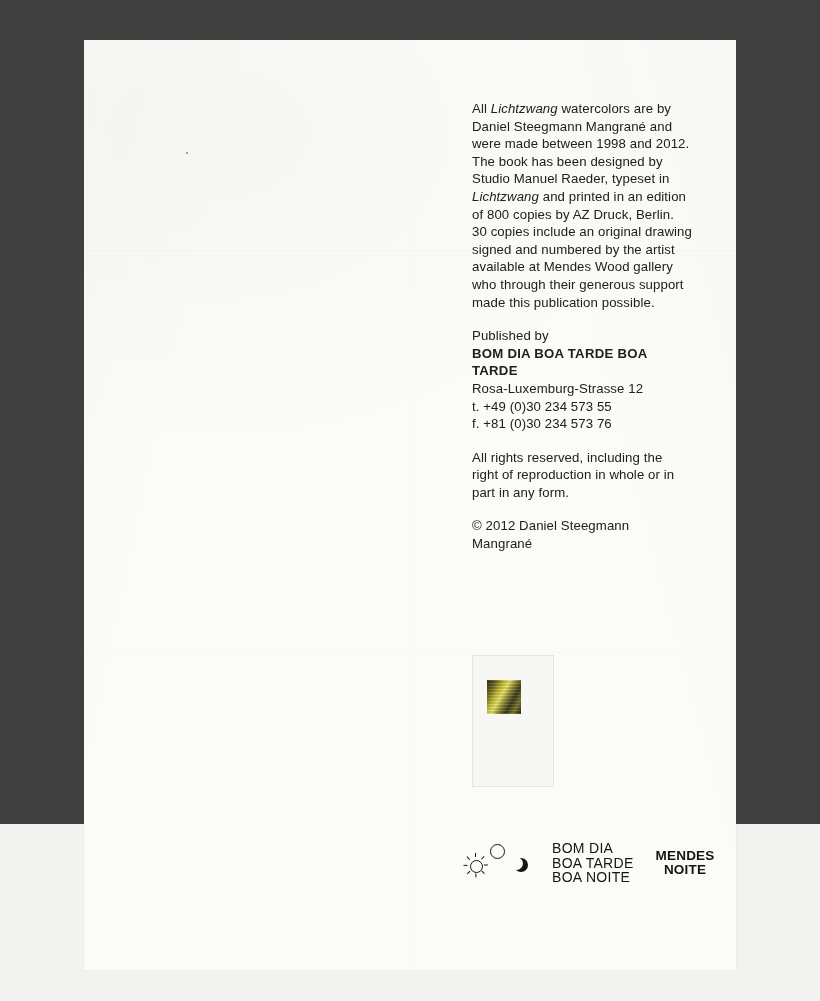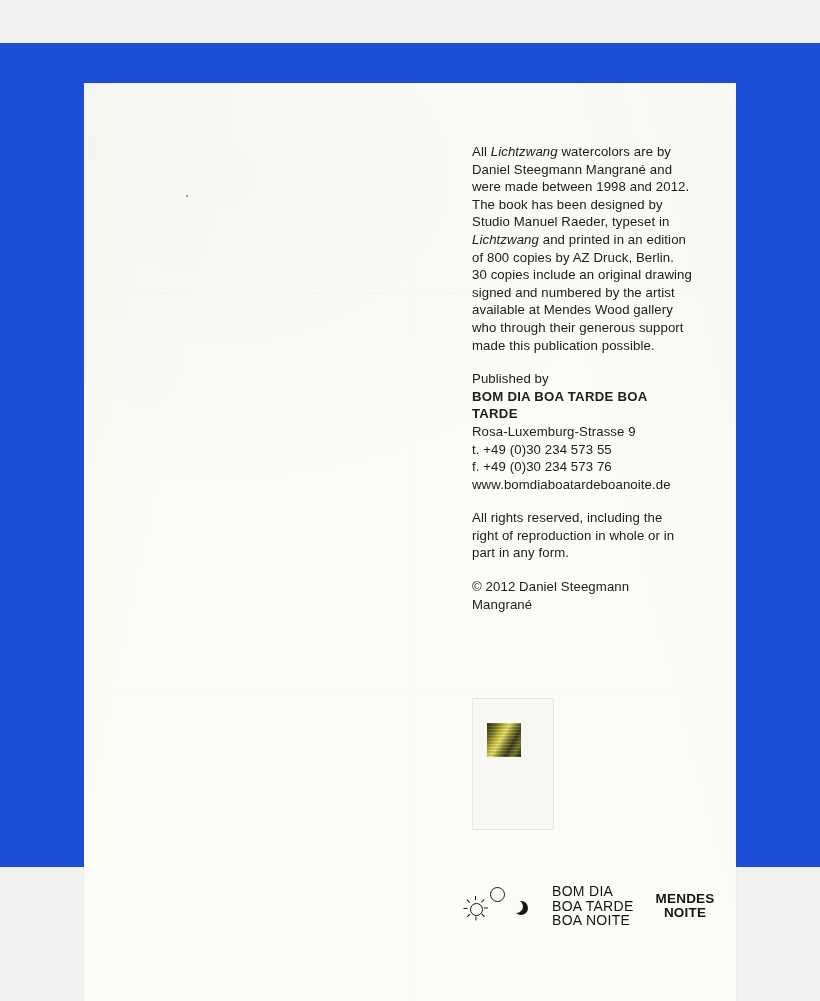--- a/index.html
+++ b/index.html
@@ -9,22 +9,21 @@
     width: 820px;
     height: 1001px;
     overflow: hidden;
     font-family: "Liberation Sans", sans-serif;
   }
 
   .screen {
     position: relative;
     width: 820px;
     height: 824px;
-    background: #1d4ed8;
-    margin-top: 43px;
+    background: #404040;
   }
 
   
   .page {
     position: absolute;
     left: 84px;
     top: 40px;
     width: 652px;
     height: 930px;
     background: #fbfbf8;
@@ -192,24 +191,23 @@
 
       <div class="block">
         <p>
           <span>All </span><span class="ital">Lichtzwang</span><span> watercolors are by Daniel Steegmann Mangrané and were made between 1998 and 2012. The book has been designed by Studio Manuel Raeder, typeset in </span><span class="ital">Lichtzwang</span><span> and printed in an edition of 800 copies by AZ Druck, Berlin. 30 copies include an original drawing signed and numbered by the artist available at Mendes Wood gallery who through their generous support made this publication possible.</span>
         </p>
       </div>
 
       <div class="block">
         <p>Published by</p>
         <p class="bold">BOM DIA BOA TARDE BOA TARDE</p>
-        <p>Rosa-Luxemburg-Strasse 9</p>
+        <p>Rosa-Luxemburg-Strasse 12</p>
         <p>t. +49 (0)30 234 573 55</p>
-        <p>f. +49 (0)30 234 573 76</p>
-        <p>www.bomdiaboatardeboanoite.de</p>
+        <p>f. +81 (0)30 234 573 76</p>
       </div>
 
       <div class="block">
         <p>All rights reserved, including the right of reproduction in whole or in part in any form.</p>
       </div>
 
       <div class="block">
         <p>© 2012 Daniel Steegmann Mangrané</p>
       </div>
 

